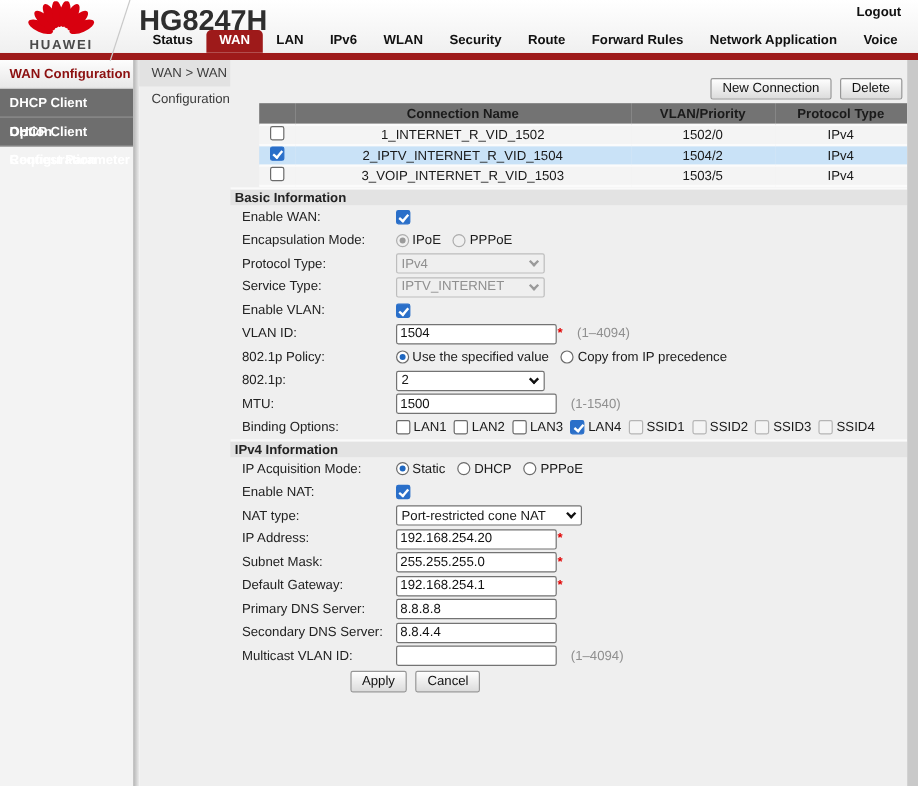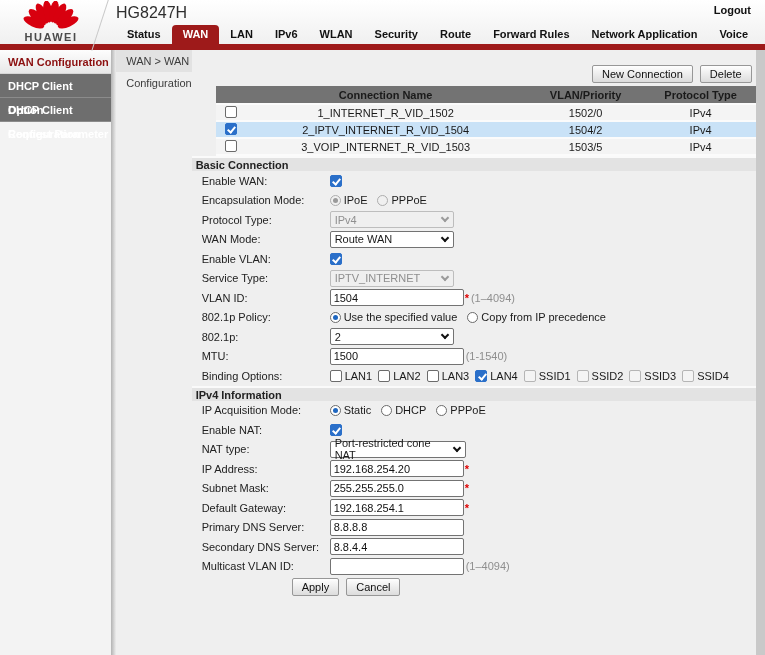--- a/index.html
+++ b/index.html
@@ -4,21 +4,21 @@
 <style>
   * { margin:0; padding:0; box-sizing:border-box; }
   html,body { width:765px; height:655px; overflow:hidden; }
   body { font-family:"Liberation Sans","DejaVu Sans",sans-serif; font-size:11px; color:#1a1a1a; background:#fff; }
 
   
   .hdr { position:relative; height:44px; background:linear-gradient(#ffffff,#f0f0f0); }
   .logo { position:absolute; left:16px; top:1px; width:70px; text-align:center; }
   .brand { display:block; margin-top:-1px; font-weight:bold; font-size:11px; letter-spacing:1.5px; color:#4a4a4a; }
   .diag { position:absolute; left:100px; top:-4px; width:1px; height:56px; background:#c9c9c9; transform:rotate(18deg); }
-  .model { position:absolute; left:116px; top:4px; font-size:16px; font-weight:normal; color:#2e2e2e;text-align:center; }
+  .model { position:absolute; left:116px; top:4px; font-size:24px; font-weight:bold; color:#2e2e2e;text-align:center; }
   .logout { position:absolute; right:14px; top:4px; font-weight:bold; color:#111; cursor:pointer; text-decoration:none; }
   .tabs { position:absolute; left:116px; bottom:0; display:flex; align-items:flex-end; }
   .tab { padding:3px 11px 4px 11px; font-weight:bold; color:#111; cursor:pointer; white-space:nowrap; }
   .tab.active { background:#9e1a1a; color:#fff; border-radius:4px 4px 0 0; }
   .redbar { height:6px; background:#9e1a1a; }
 
   
   .bodyrow { display:flex; height:605px; }
   .sidebar { width:177px; background:#f3f3f3; }
   .sbitem { height:24px; line-height:24px; padding-left:8px; font-weight:bold; color:#fff; background:#6e6e6e; border-bottom:1px solid #8b8b8b; cursor:pointer; }
@@ -40,27 +40,27 @@
   .conn th { height:18px; background:#737373; font-weight:bold; border-bottom:2px solid #fbfbfb; }
   .conn td { height:17px; background:#f4f4f4; text-align:center; border-bottom:2px solid #fbfbfb; }
   .conn tr.selected td { background:#c9e2f7; }
   .conn .c-check { width:30px; } .conn .c-name { width:280px; } .conn .c-vlan { width:120px; } .conn .c-proto { width:110px; }
 
   
   .strip { height:15px; line-height:14px; padding-left:4px; font-weight:bold; color:#222; background:#e3e3e3; border-top:2px solid #fafafa; }
   .frow { display:flex; align-items:center; height:19.5px; padding-left:10px; }
   .flabel { width:128px; color:#222; }
   .fctrl { display:flex; align-items:center; }
-  .hint { color:#8f8f8f; margin-left:2px; }
+  .hint { color:#8f8f8f; margin-left:12px; }
   .req { color:#e00000; font-weight:bold; margin-left:1px; }
 
   .tin { width:134px; height:17px; border:1px solid #737373; border-radius:2px; padding:0 3px; font:11px "Liberation Sans","DejaVu Sans",sans-serif; background:#fff; color:#111; }
 
   .select { display:inline-flex; justify-content:space-between; align-items:center; width:124px; height:17px; padding:0 5px 0 4px; border:1px solid #737373; border-radius:2px; background:#fff; cursor:pointer; }
-  .select.wide { width:136px; }
+  .select.wide { width:155px; }
   .chev { width:6px; height:6px; border-right:2px solid #111; border-bottom:2px solid #111; transform:rotate(45deg); margin-top:-3px; flex:none; }
   .select.disabled { background:#efefef; border-color:#bdbdbd; color:#8f8f8f; }
   .select.disabled .chev { border-color:#9a9a9a; }
 
   .cb { position:relative; display:inline-block; width:12px; height:12px; background:#fff; border:1px solid #6b6b6b; border-radius:2px; cursor:pointer; flex:none; }
   .cb.checked { background:#2a6fc9; border-color:#2a6fc9; }
   .cb.checked::after { content:""; position:absolute; left:3.5px; top:1px; width:3px; height:6px; border-right:2px solid #fff; border-bottom:2px solid #fff; transform:rotate(40deg); }
   .cb.disabled { border-color:#b5b5b5; background:#f4f4f4; }
 
   .radio { position:relative; display:inline-block; width:11px; height:11px; border:1px solid #6b6b6b; border-radius:50%; background:#fff; cursor:pointer; flex:none; }
@@ -151,21 +151,21 @@
         </tr>
         <tr>
           <td><span class="cb"></span></td>
           <td>3_VOIP_INTERNET_R_VID_1503</td>
           <td>1503/5</td>
           <td>IPv4</td>
         </tr>
       </tbody>
         </table>
 
-      <div class="strip">Basic Connection</div>
+      <div class="strip">Basic Information</div>
 
       <div class="frow">
         <span class="flabel">Enable WAN:</span>
         <span class="fctrl">
             <span class="cb checked"></span>
           </span>
       </div>
 
       <div class="frow">
         <span class="flabel">Encapsulation Mode:</span>
@@ -184,44 +184,35 @@
       <div class="frow">
         <span class="flabel">Protocol Type:</span>
         <span class="fctrl">
             <span class="select disabled">
               <span>IPv4</span>
               <span class="chev"></span>
             </span>
           </span>
       </div>
 
-      <div class="frow">
-        <span class="flabel">WAN Mode:</span>
-        <span class="fctrl">
-            <span class="select">
-              <span>Route WAN</span>
-              <span class="chev"></span>
-            </span>
-          </span>
-      </div>
-
-      <div class="frow">
-        <span class="flabel">Enable VLAN:</span>
-        <span class="fctrl">
-            <span class="cb checked"></span>
-          </span>
-      </div>
 
       <div class="frow">
         <span class="flabel">Service Type:</span>
         <span class="fctrl">
             <span class="select disabled">
               <span>IPTV_INTERNET</span>
               <span class="chev"></span>
             </span>
+          </span>
+      </div>
+
+      <div class="frow">
+        <span class="flabel">Enable VLAN:</span>
+        <span class="fctrl">
+            <span class="cb checked"></span>
           </span>
       </div>
 
       <div class="frow">
         <span class="flabel">VLAN ID:</span>
         <span class="fctrl">
           <input class="tin" type="text" value="1504" style="">
           <span class="req">*</span>
             <span class="hint">(1–4094)</span>
         </span>

